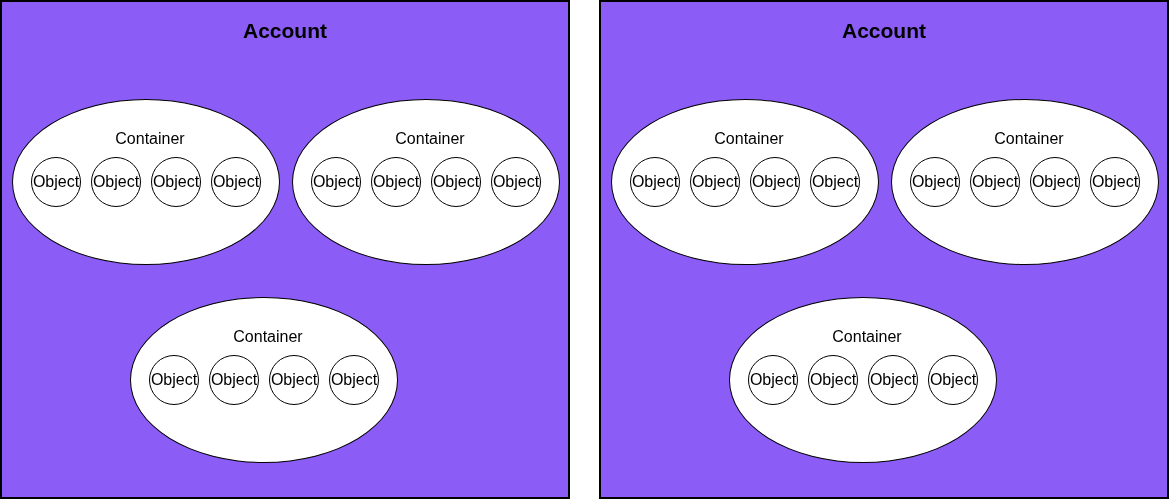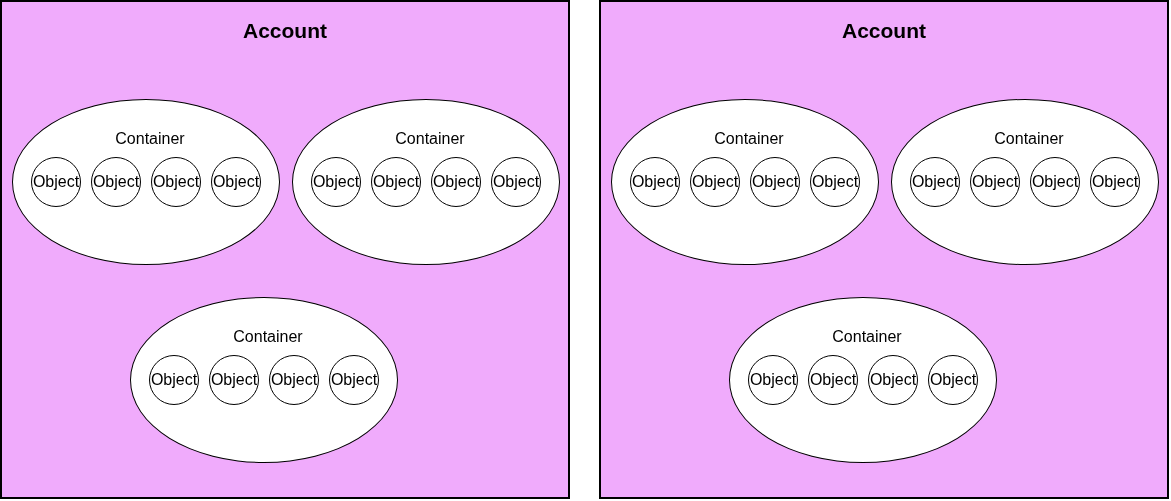--- a/index.html
+++ b/index.html
@@ -16,21 +16,21 @@
     height: 501px;
     background: #ffffff;
     overflow: hidden;
   }
   .panel {
     position: absolute;
     top: 0;
     width: 570px;
     height: 499px;
     border: 2px solid #000000;
-    background: #f0abfc;
+    background: #8b5cf6;
   }
   .panel-left  { left: 0; }
   .panel-right { left: 599px; }
   .account-title {
     position: absolute;
     top: 17px;
     left: 0;
     right: 0;
     text-align: center;
     font-size: 21px;

